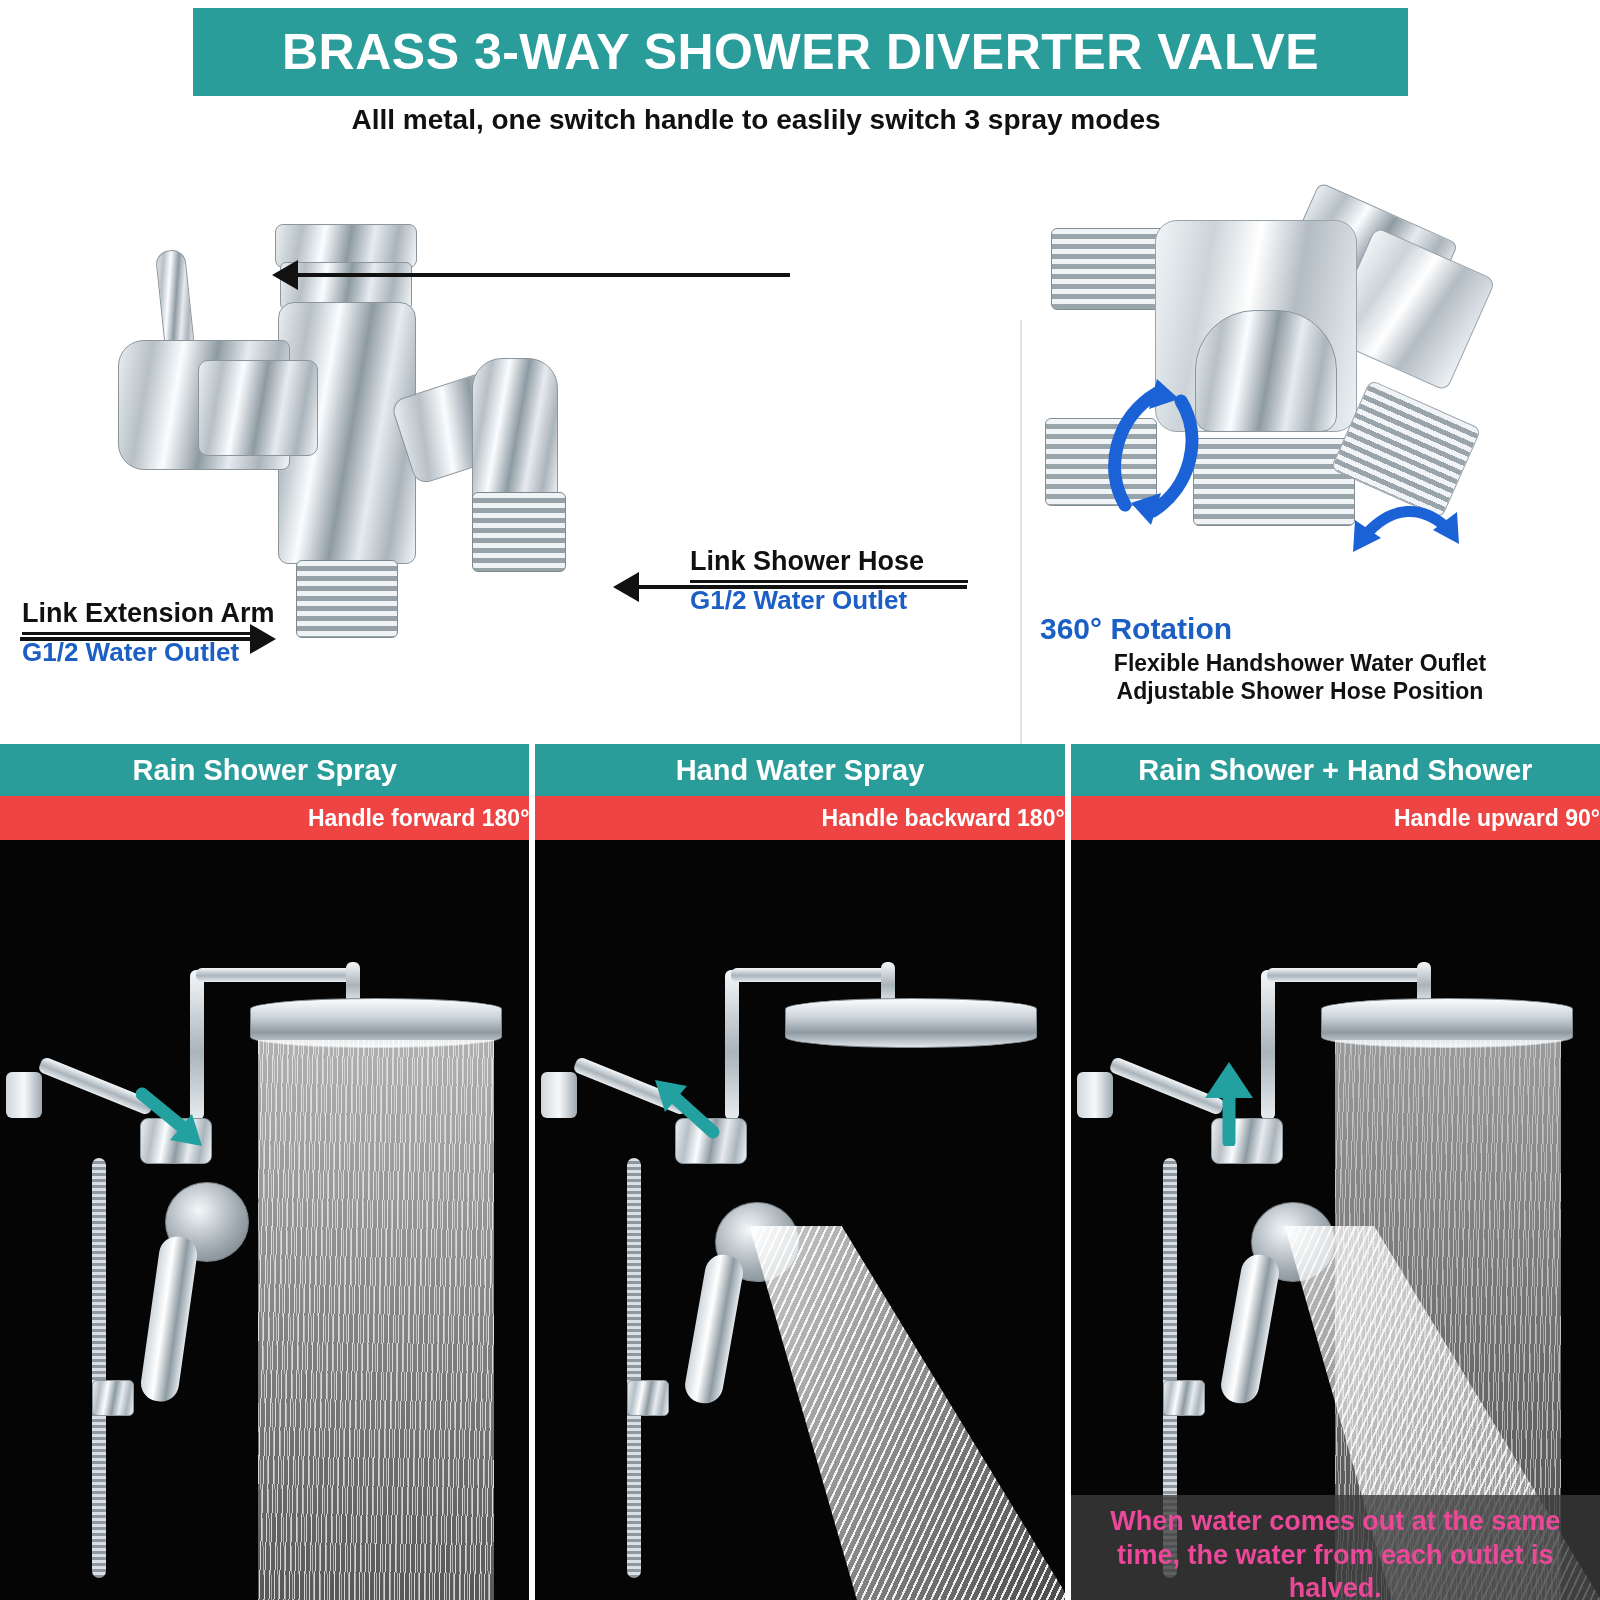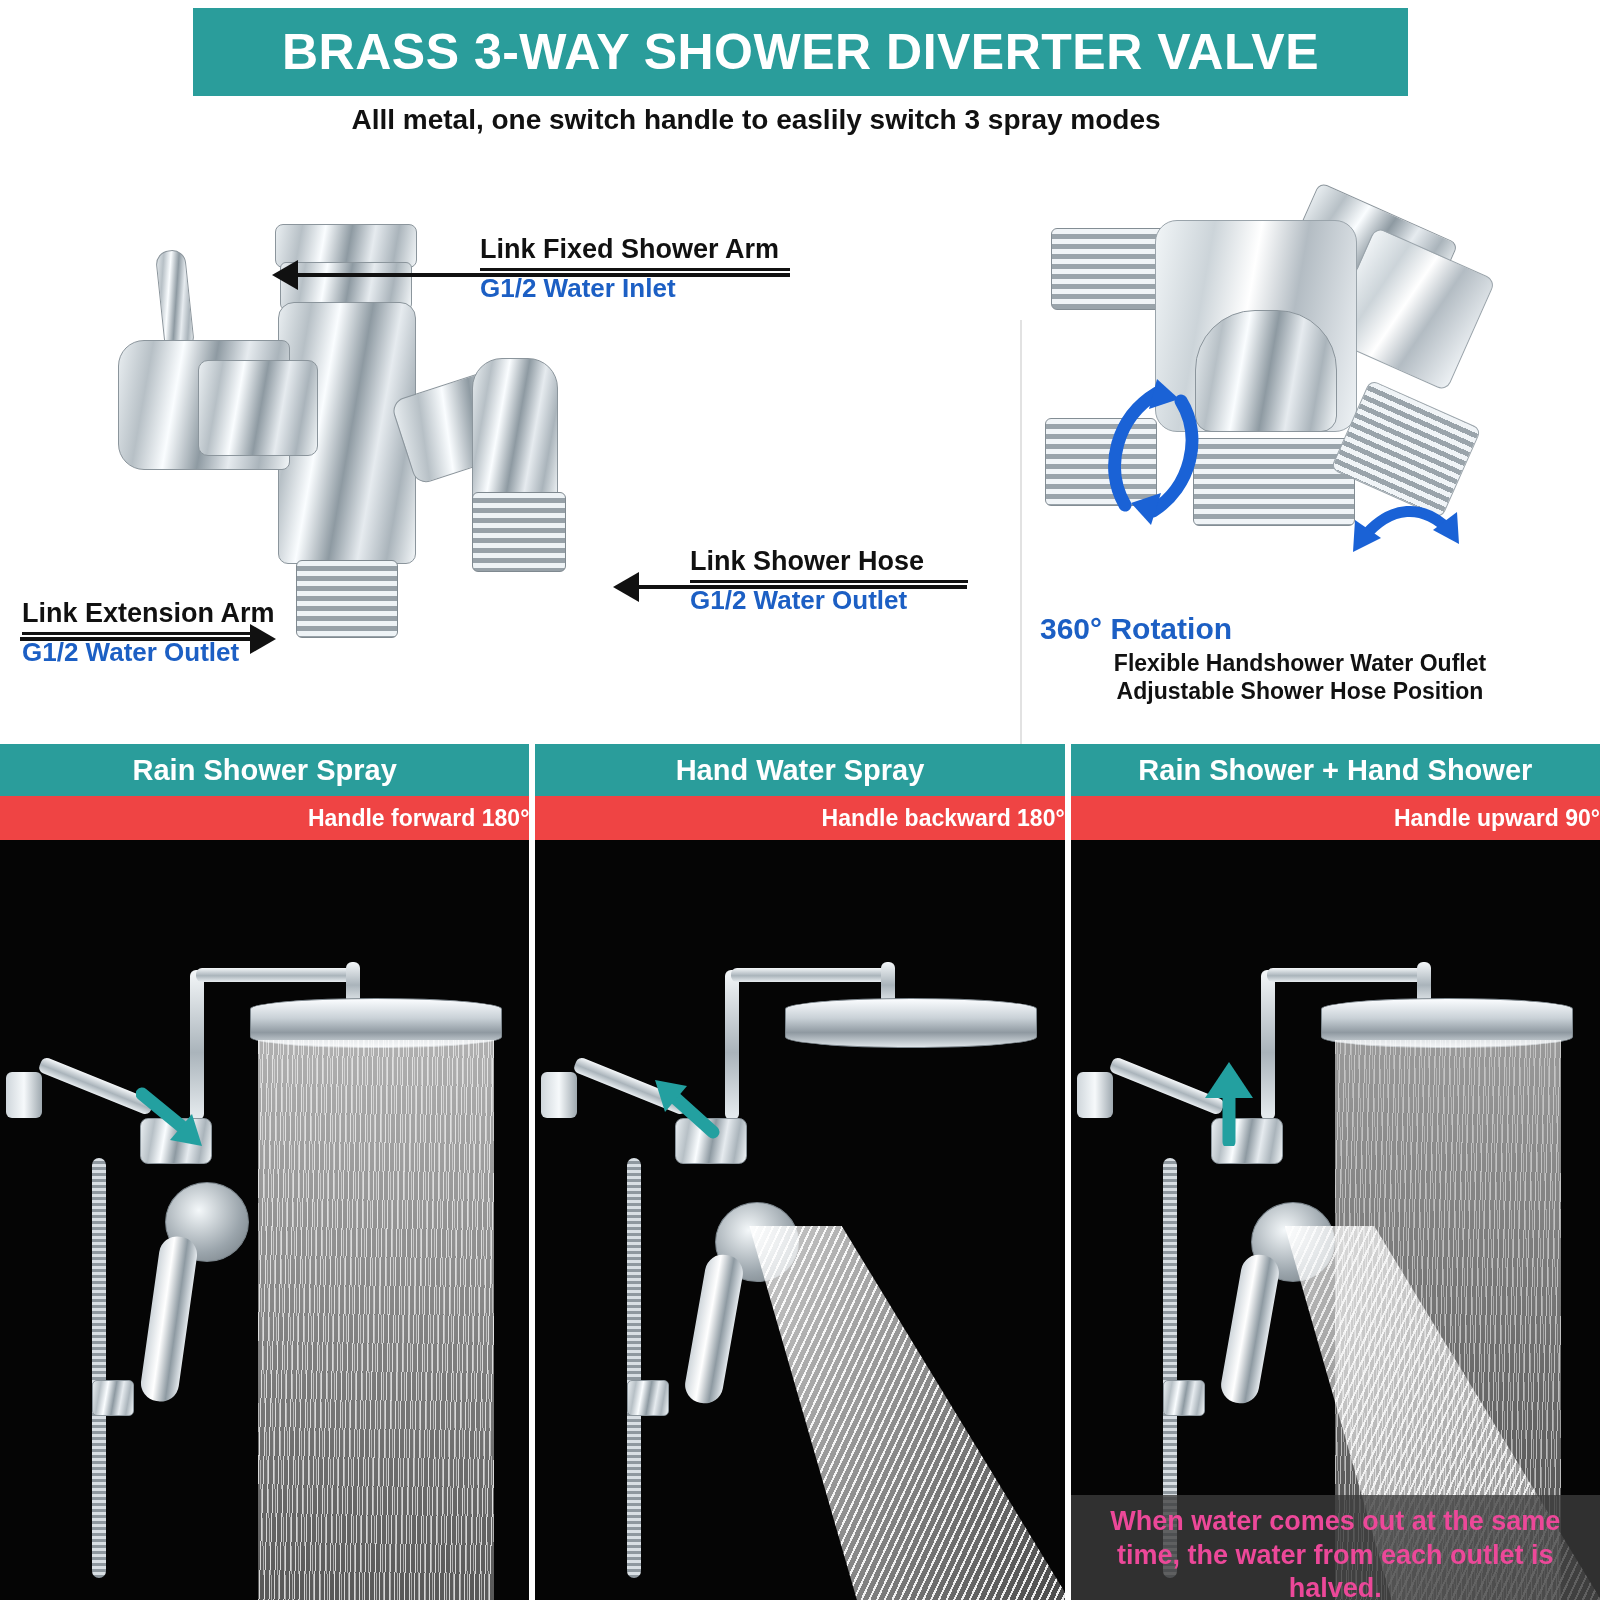--- a/index.html
+++ b/index.html
@@ -156,25 +156,20 @@
     <div class="chrome" style="position:absolute;left:300px;top:168px;width:140px;height:86px;border-radius:14px;transform:rotate(-18deg);"></div>
     <div class="chrome" style="position:absolute;left:372px;top:148px;width:84px;height:146px;border-radius:30px 30px 8px 8px;"></div>
 
     <div style="position:absolute;left:372px;top:282px;width:92px;height:78px;border-radius:6px;background:repeating-linear-gradient(180deg,#eef3f6 0 5px,#97a1a8 5px 10px);border:1px solid #7f8990;"></div>
 
     <div style="position:absolute;left:196px;top:350px;width:100px;height:76px;border-radius:6px;background:repeating-linear-gradient(180deg,#eef3f6 0 5px,#97a1a8 5px 10px);border:1px solid #7f8990;"></div>
   </div>
 
   <div class="arrow-head-left" style="left:272px;top:110px;"></div>
   <div class="arrow-line" style="left:296px;top:123px;width:494px;"></div>
-  <div class="ann" style="left:480px;top:84px;">
-    <div class="l1">Link Fixed Shower Arm</div>
-    <div class="ann-rule" style="width:310px;"></div>
-    <div class="l2">G1/2 Water Inlet</div>
-  </div>
 
   <div class="arrow-head-left" style="left:613px;top:422px;"></div>
   <div class="arrow-line" style="left:637px;top:435px;width:330px;"></div>
   <div class="ann" style="left:690px;top:396px;">
     <div class="l1">Link Shower Hose</div>
     <div class="ann-rule" style="width:278px;"></div>
     <div class="l2">G1/2 Water Outlet</div>
   </div>
 
   <div class="arrow-line" style="left:20px;top:487px;width:232px;"></div>

